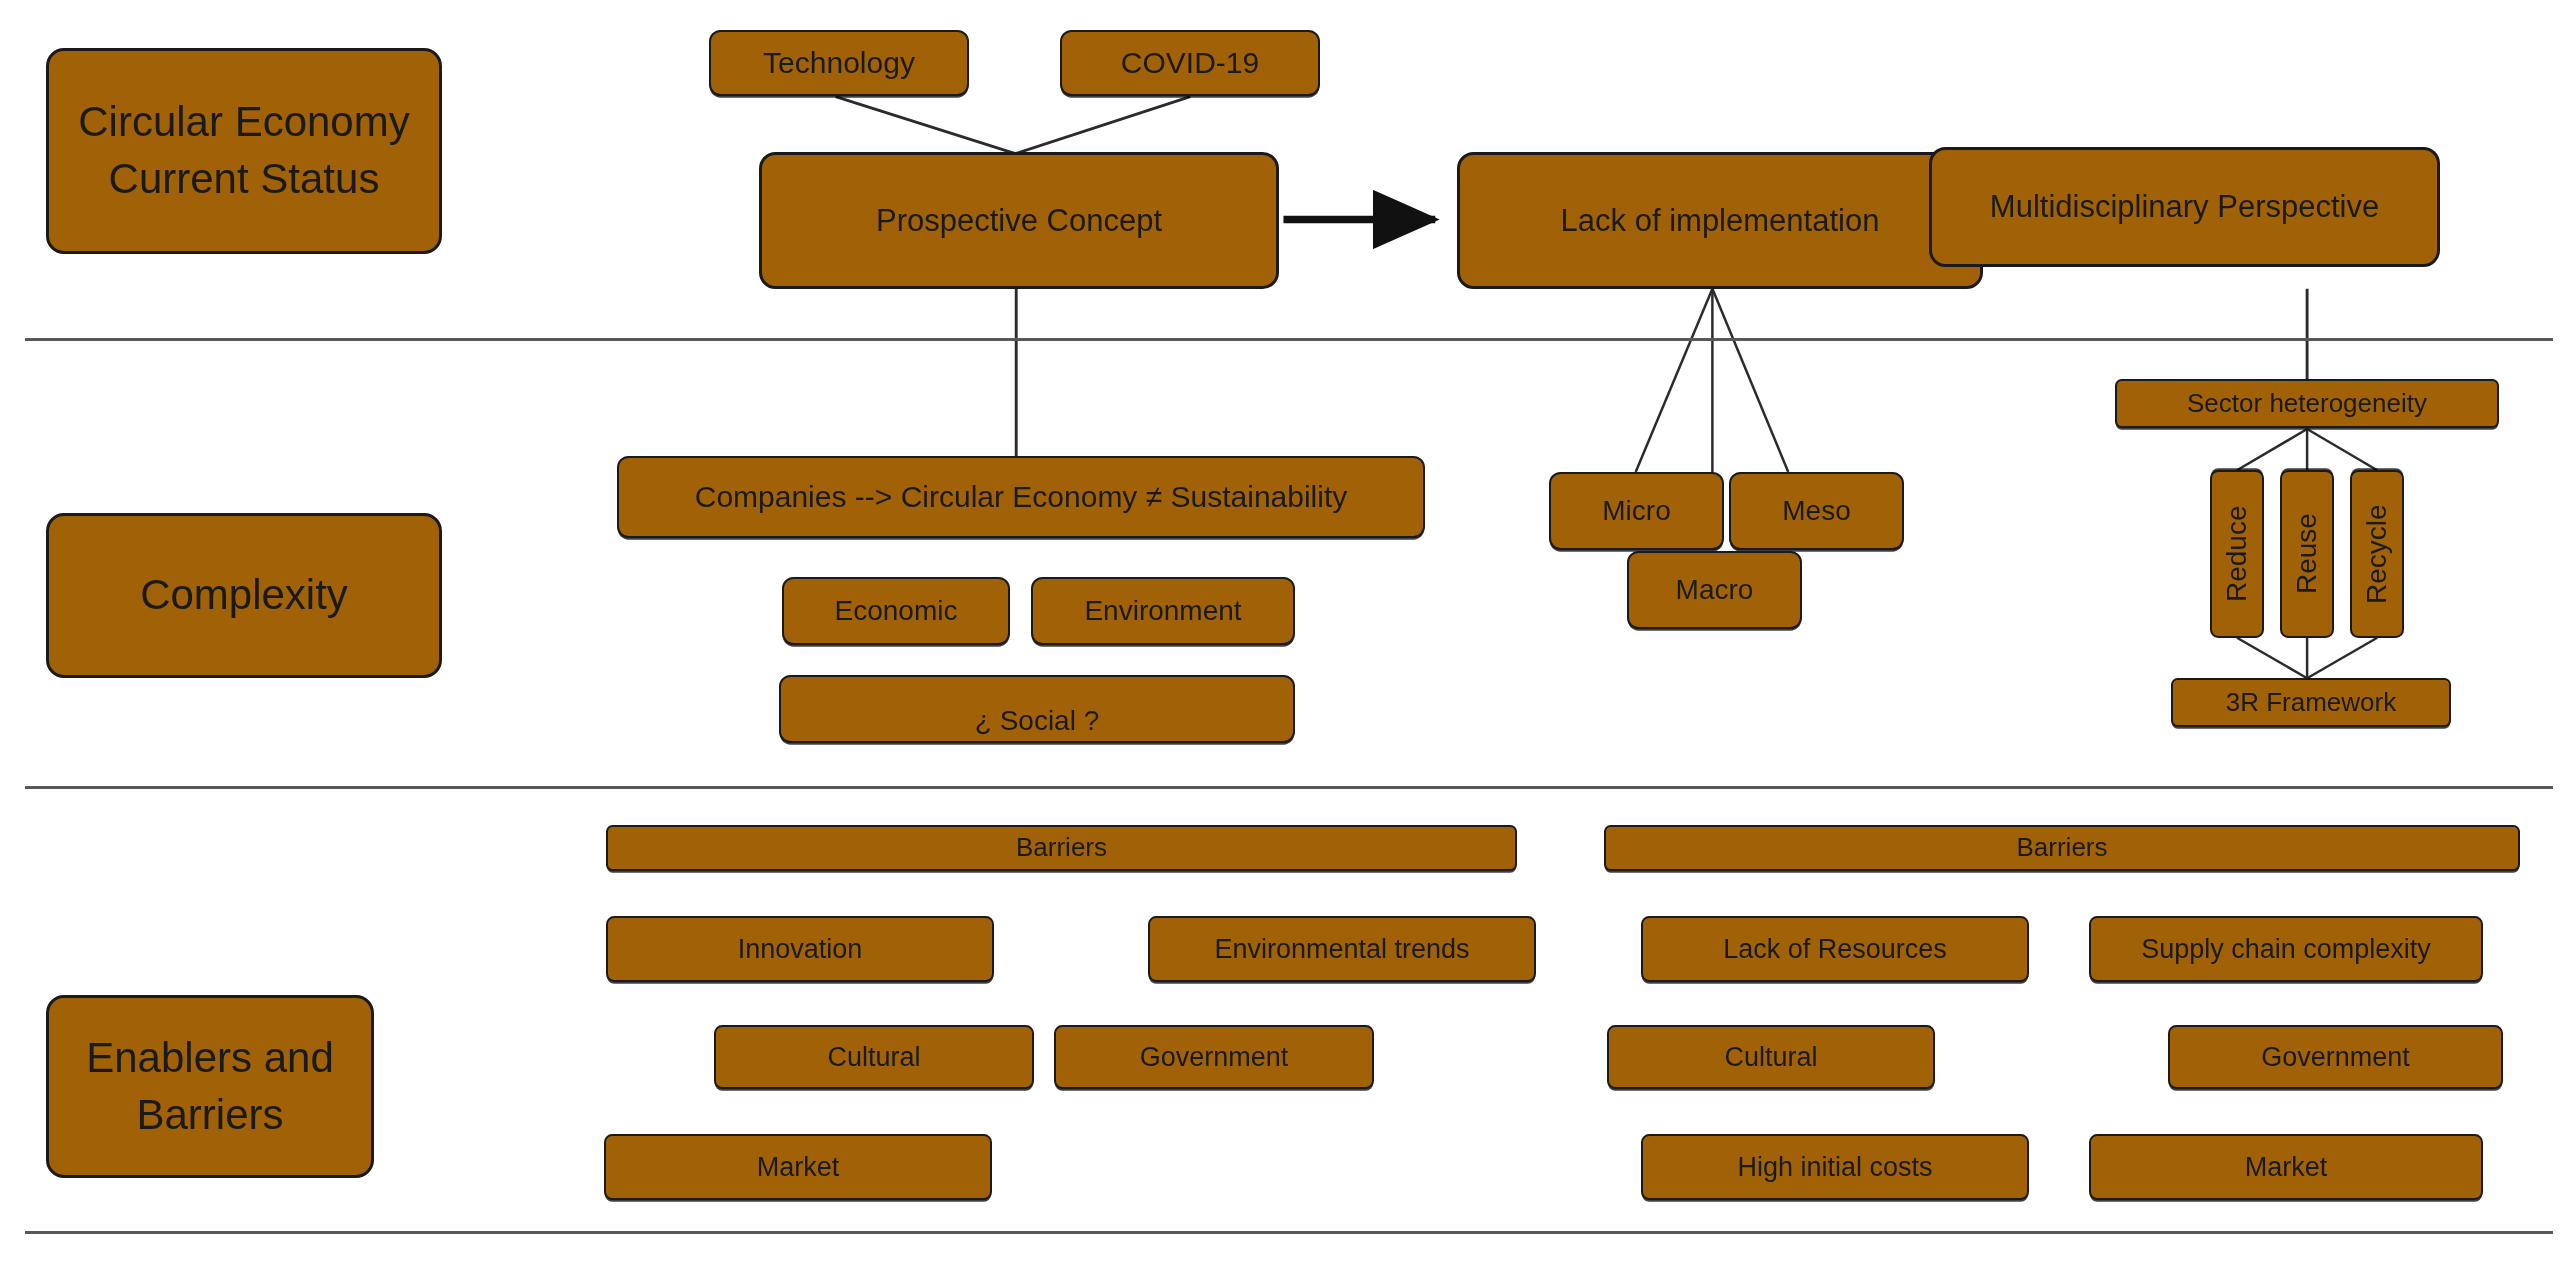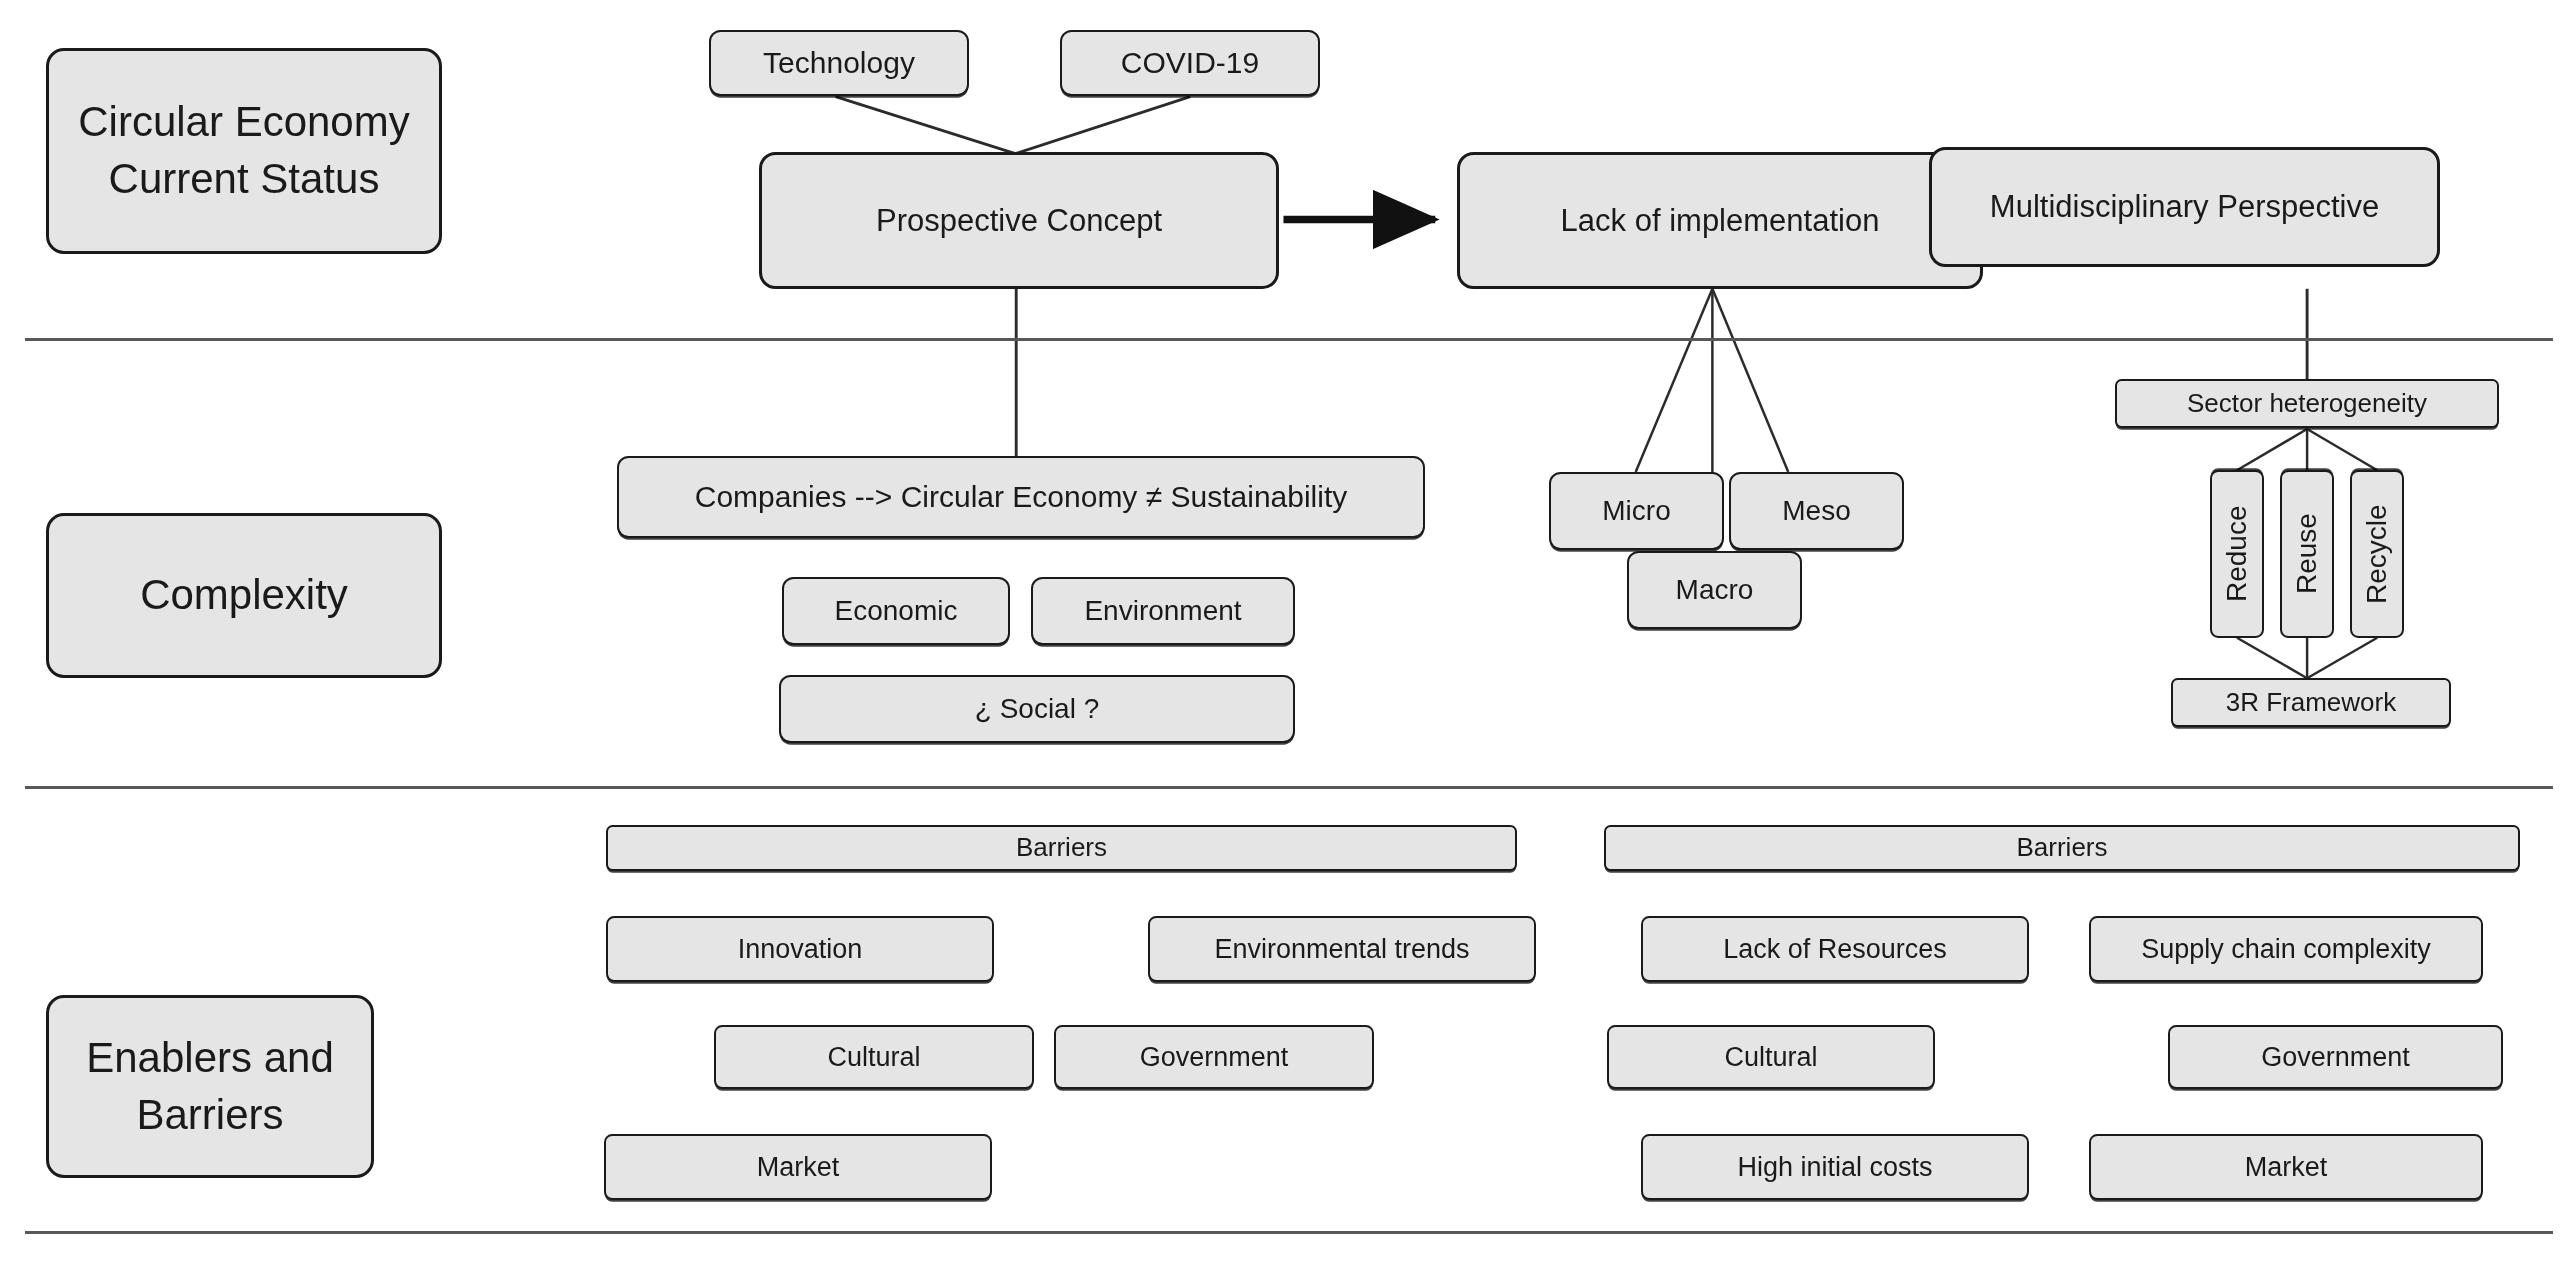--- a/index.html
+++ b/index.html
@@ -22,21 +22,21 @@
   #wires {
     position: absolute; left: 0; top: 0;
     width: 2576px; height: 1264px;
     z-index: 1;
     pointer-events: none;
   }
   
   .node {
     position: absolute;
     z-index: 3;
-    background: #e5e5e5;
+    background: #a16207;
     border: 2.5px solid #1a1a1a;
     border-radius: 11.5px;
     display: flex;
     align-items: center;
     justify-content: center;
     text-align: center;
     line-height: 1.35;
     padding: 1.6px 8.2px;
     box-shadow: 0 2.5px 0 -0.8px rgba(0,0,0,0.75);
   }
@@ -156,21 +156,21 @@
   </div>
 
   <div class="node small" style="left:782px; top:577px; width:228px; height:68px;">
     <span class="label">Economic</span>
   </div>
 
   <div class="node small" style="left:1031px; top:577px; width:264px; height:68px;">
     <span class="label">Environment</span>
   </div>
 
-  <div class="node small" style="left:779px; top:675px; width:516px; height:68px;">
+  <div class="node small" style="left:779px; top:675px; width:516px; height:68px;align-items:flex-end;">
     <span class="label">¿ Social ?</span>
   </div>
 
   <div class="node small" style="left:1729px; top:472px; width:175px; height:78px;">
     <span class="label">Meso</span>
   </div>
 
   <div class="node small" style="left:1549px; top:472px; width:175px; height:78px;">
     <span class="label">Micro</span>
   </div>

